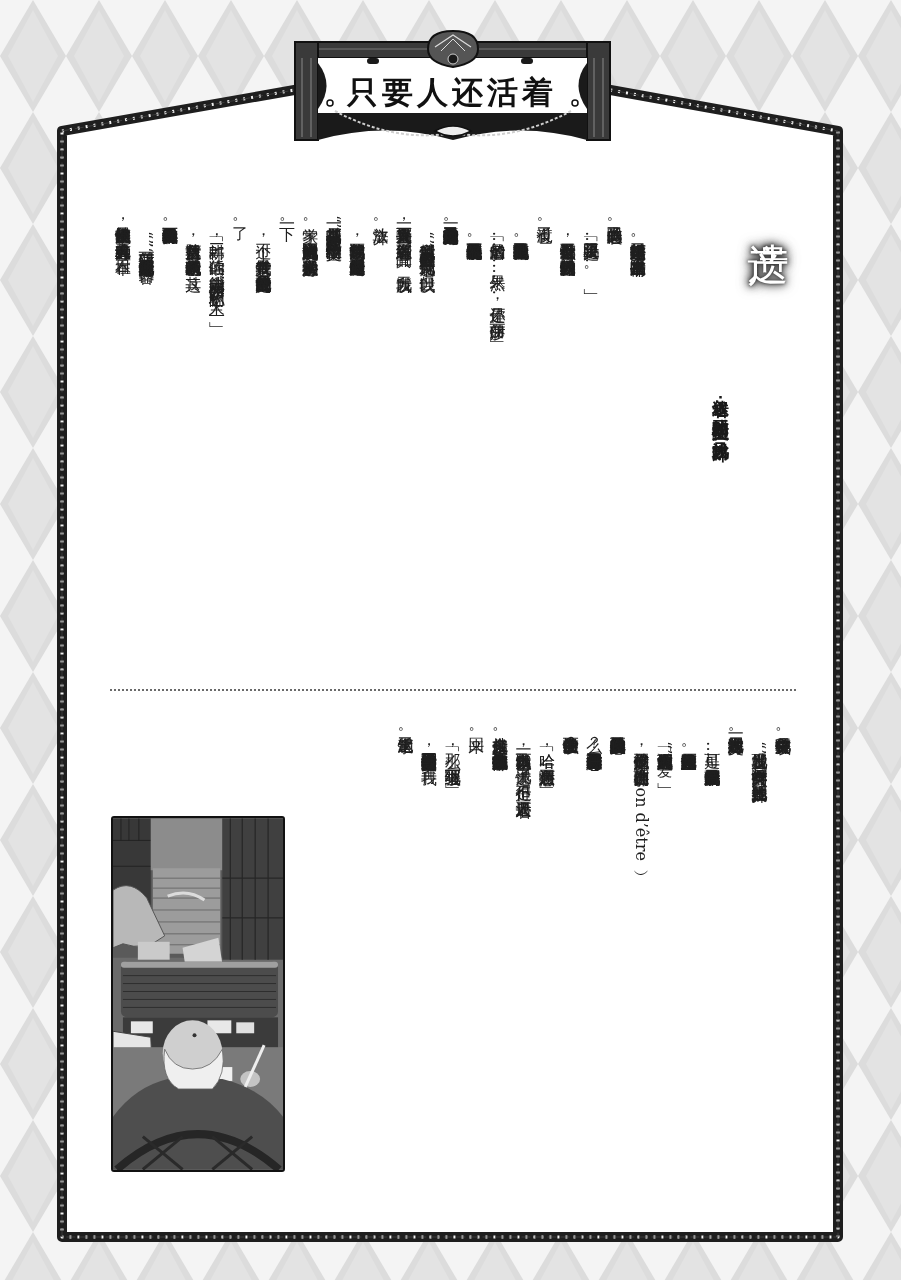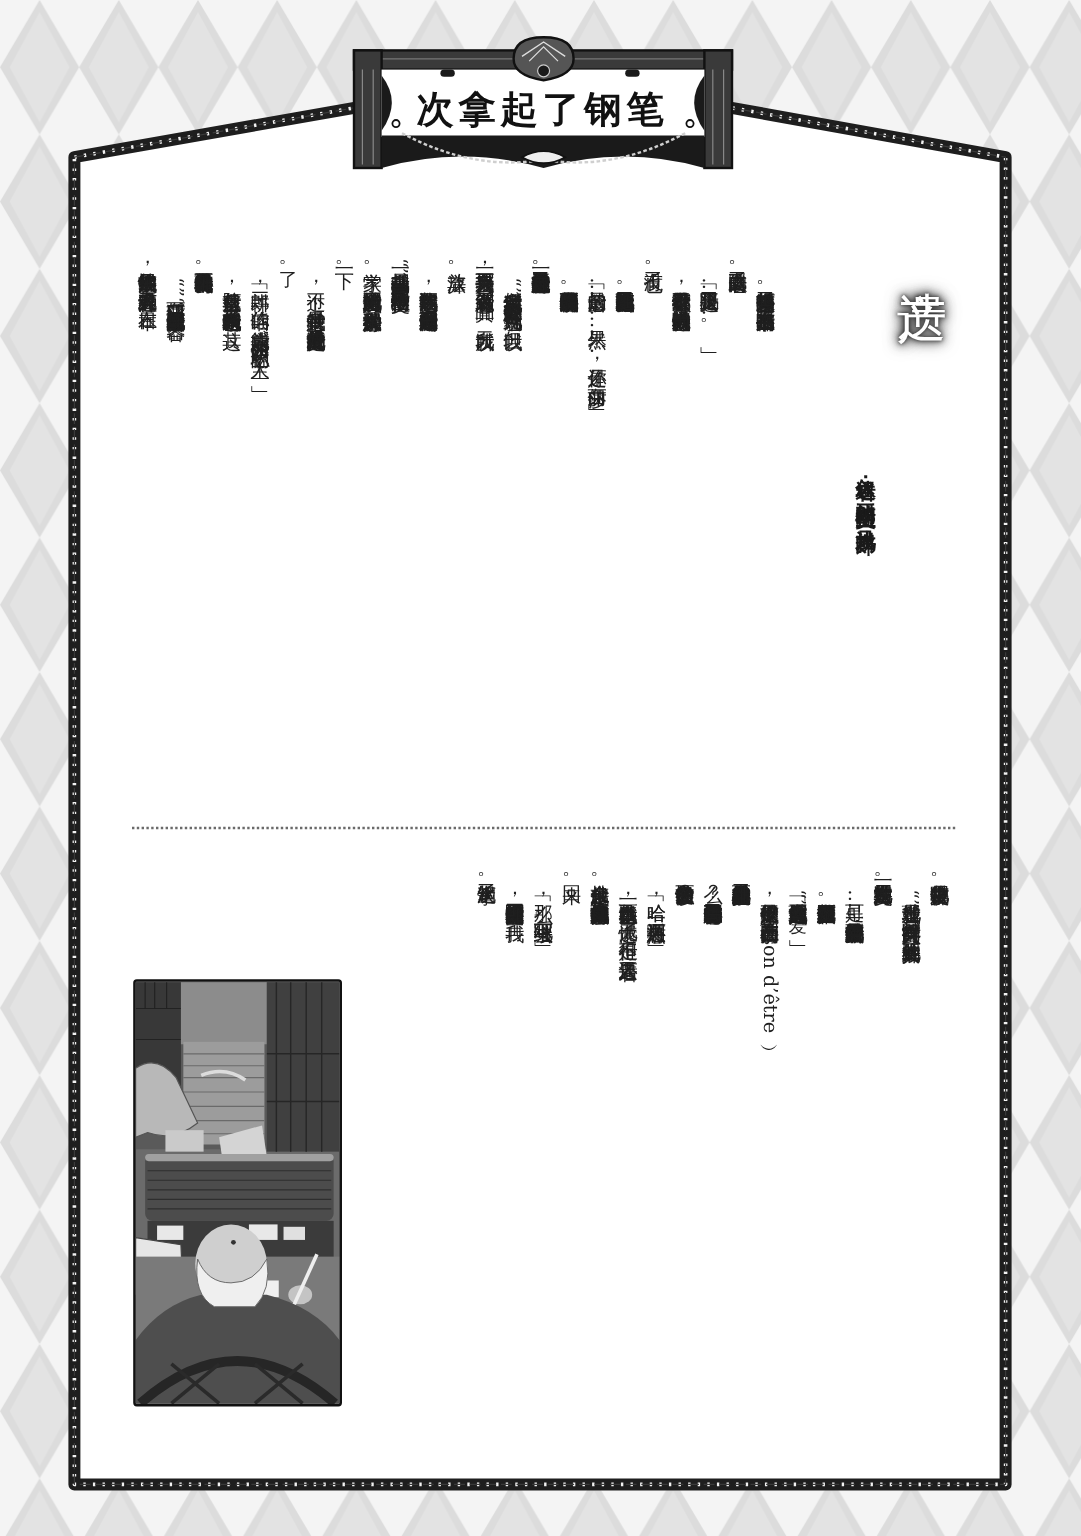--- a/index.html
+++ b/index.html
@@ -95,21 +95,21 @@
   <path d="M150 106 Q168 96 186 106 Q168 116 150 106 Z" fill="#eee" stroke="#111" stroke-width="1.5"></path>
   <circle cx="45" cy="78" r="3" fill="none" stroke="#111" stroke-width="1.5"></circle>
   <circle cx="290" cy="78" r="3" fill="none" stroke="#111" stroke-width="1.5"></circle>
   <g>
     <path d="M143 24 Q143 6 168 6 Q193 6 193 24 Q193 38 168 42 Q143 38 143 24 Z" fill="#555" stroke="#111" stroke-width="2"></path>
     <path d="M150 22 L168 10 L186 22" fill="none" stroke="#ddd" stroke-width="1.2"></path>
     <path d="M156 26 L168 14 L180 26" fill="none" stroke="#ddd" stroke-width="1"></path>
     <circle cx="168" cy="34" r="5" fill="#1a1a1a" stroke="#ccc" stroke-width="1"></circle>
   </g>
 </svg>
-<div id="series-title">次拿起了钢笔</div>
+<div id="series-title">只要人还活着</div>
 
 <div id="chapter-title">遗产</div>
 <div id="narrator">叙述者：耕三郎的祖父　浅见耕一郎</div>
 
 <div id="upper" class="vblock">
   <div class="col ind">近来打瞌睡变得越来越频繁了。在书斋的书桌上睁眼后再一次</div>
   <div class="col">感叹了自己的衰老。</div>
   <div class="col ind">「这是大限将至了吗……。」</div>
   <div class="col ind">最近不管做什么都没有干劲，就连吸一口我钟爱的烟斗的力气</div>
   <div class="col">也没有了。</div>

